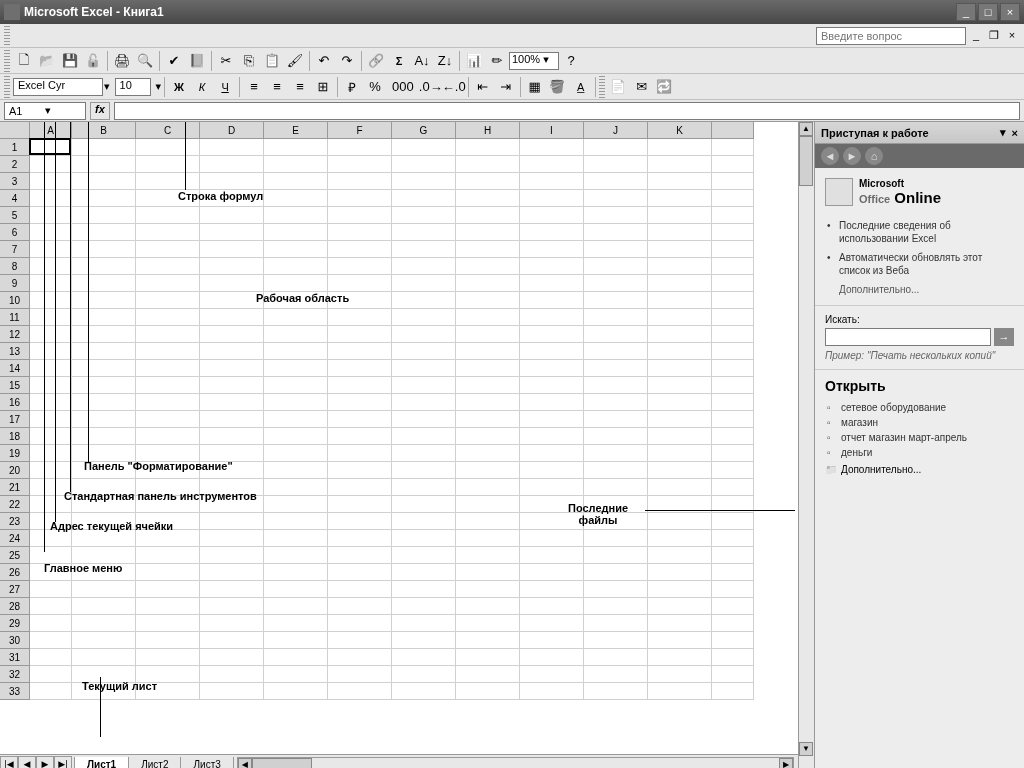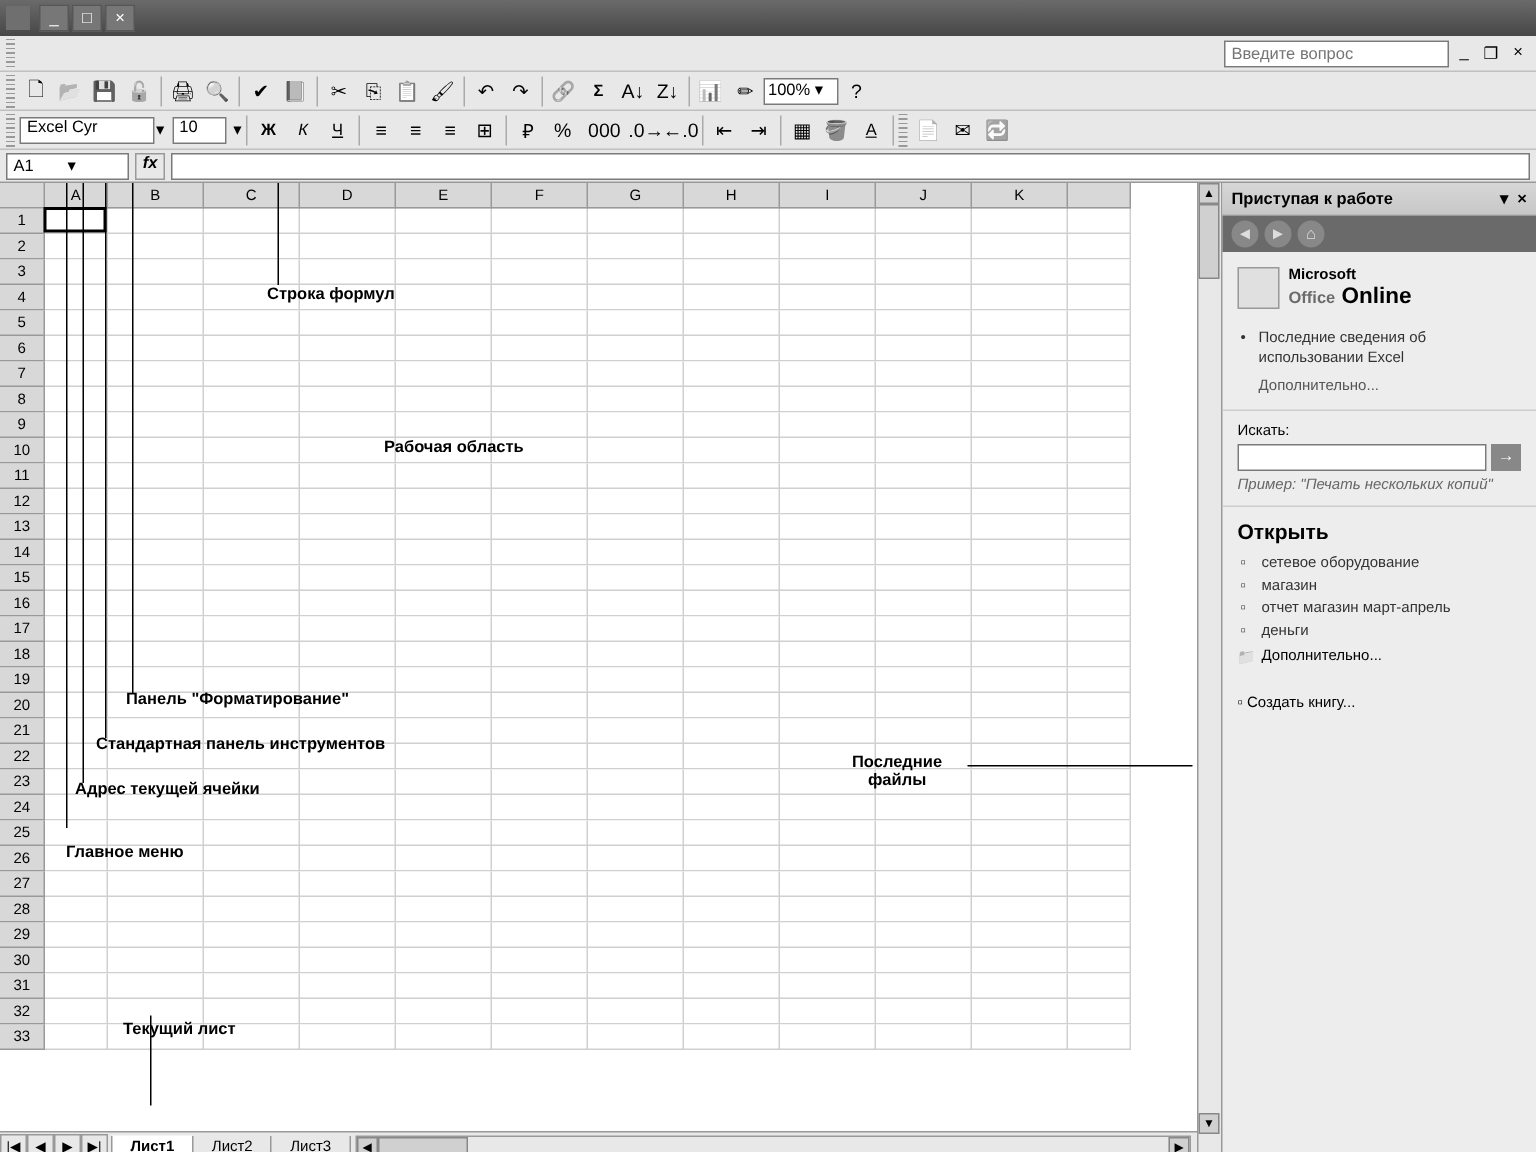--- a/index.html
+++ b/index.html
@@ -79,20 +79,21 @@
 .tp-open .more2 { padding: 4px 0 4px 16px; font-size: 10px; position: relative; }
 .tp-open .more2:before { content: "📁"; position: absolute; left: 0; font-size: 10px; }
 .tp-create { padding: 8px 10px; font-size: 10px; }
 .tp-create:before { content: "▫ "; }
 </style>
 </head>
 <body>
 
 <div class="titlebar">
   <span class="icon"></span>
+  <span class="title">Microsoft Excel - Книга1</span>
   <span class="winctrl">_</span>
   <span class="winctrl">□</span>
   <span class="winctrl">×</span>
 </div>
 
 <div class="menubar">
   <span class="menugrip"></span>
   <input class="askbox" placeholder="Введите вопрос" style="">
   <span class="docctrl">_</span>
   <span class="docctrl">❐</span>
@@ -761,20 +762,21 @@
       <span class="nicon">►</span>
       <span class="nicon">⌂</span>
     </div>
     <div class="office-online">
       <div class="office-logo">
         <span class="sq"></span>
         <span class="txt"><span style="font-size:10px;display:block;">Microsoft</span><b>Office</b> Online</span>
       </div>
       <div id="tplinks">
           <span class="tplink">Последние сведения об использовании Excel</span>
+          <span class="tplink">Автоматически обновлять этот список из Веба</span>
         </div>
       <div class="tp-more">Дополнительно...</div>
     </div>
     <div class="tp-search">
       <label>Искать:</label>
       <div class="row">
         <input style="">
         <span class="gobtn">→</span>
       </div>
       <div class="tp-example">Пример: "Печать нескольких копий"</div>
@@ -782,15 +784,14 @@
     <div class="tp-open">
       <h3>Открыть</h3>
       <div id="tprecent">
           <span class="tp-file">сетевое оборудование</span>
           <span class="tp-file">магазин</span>
           <span class="tp-file">отчет магазин март-апрель</span>
           <span class="tp-file">деньги</span>
         </div>
       <div class="more2">Дополнительно...</div>
     </div>
-    <div class="tp-create">Создать книгу...</div>
   </div>
 </div>
 
 </body></html>

